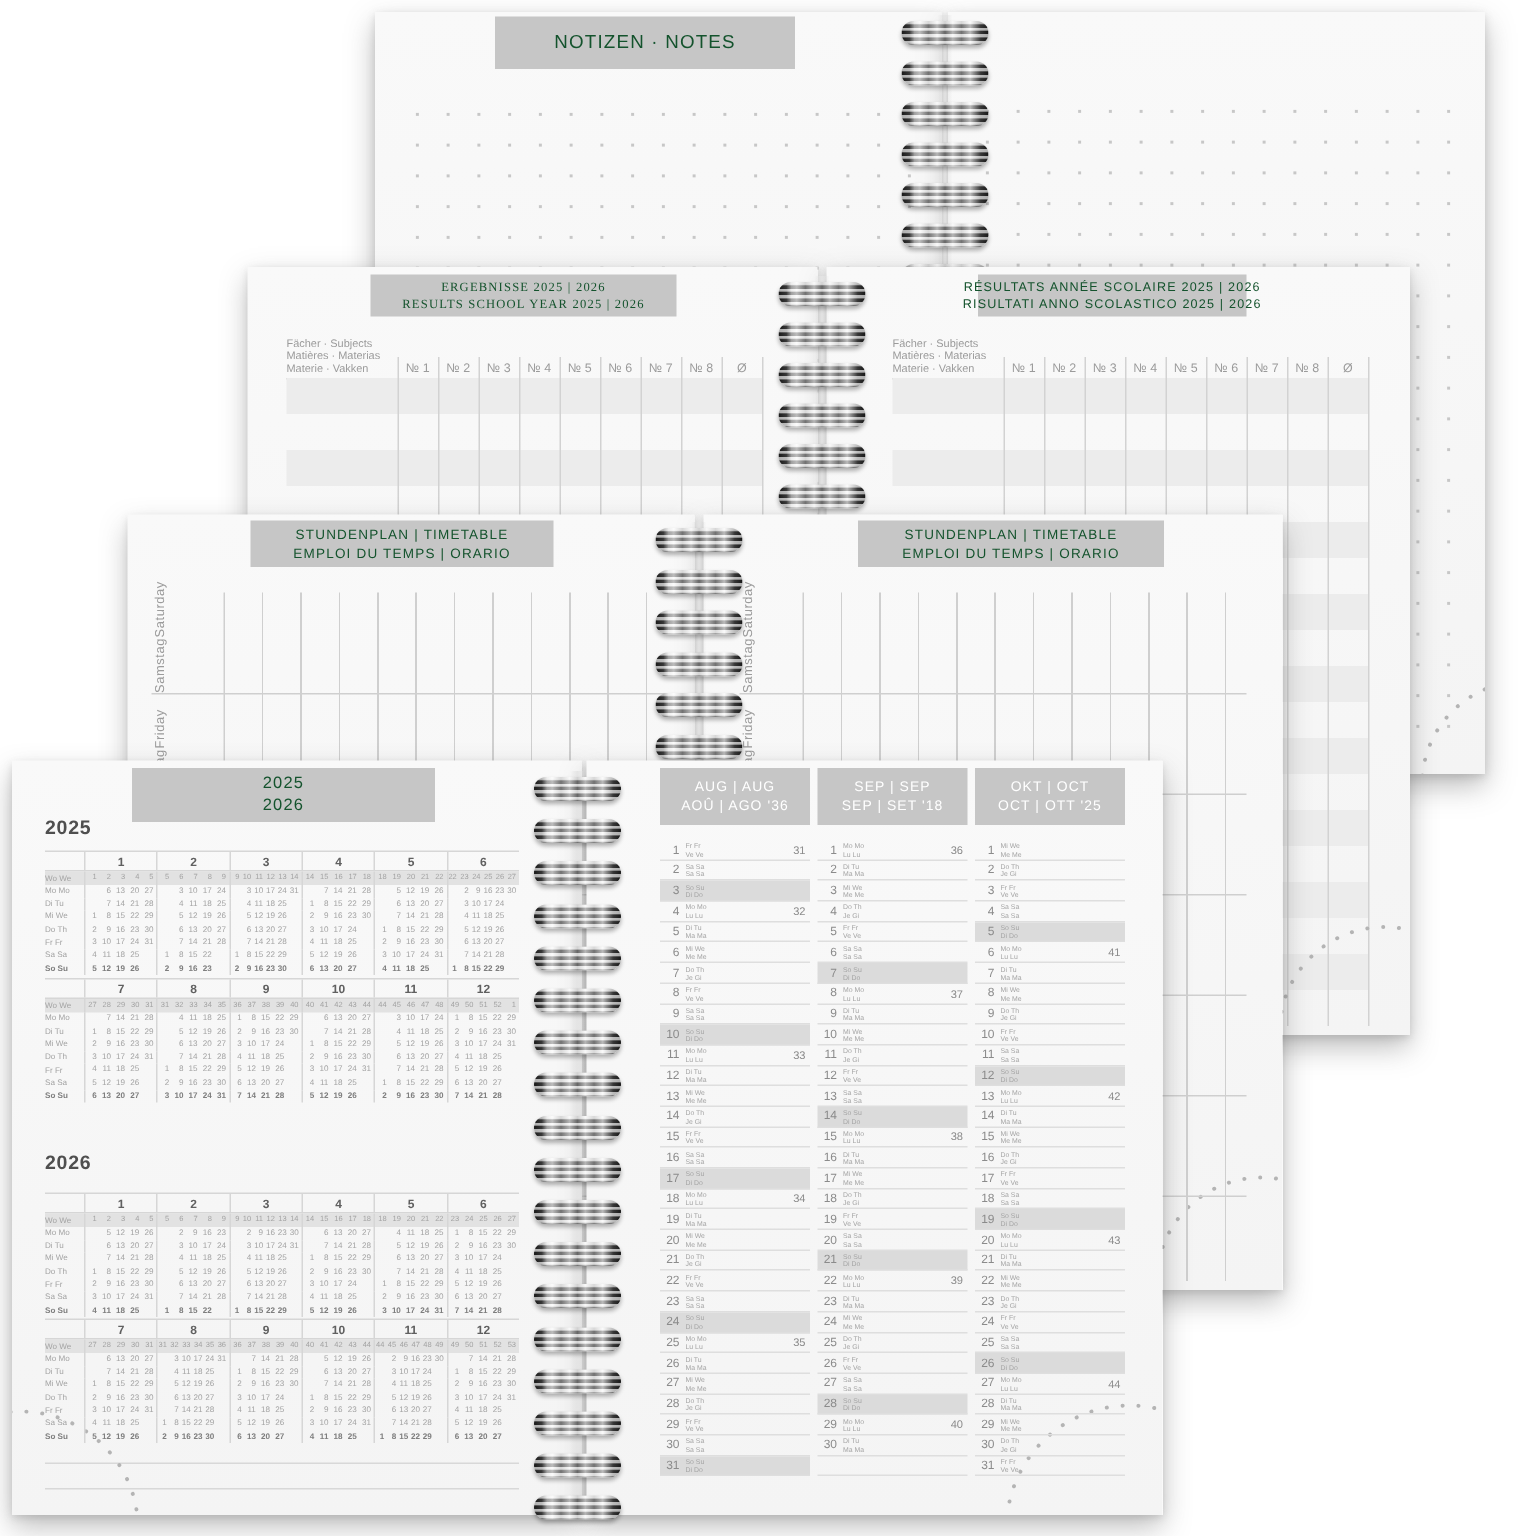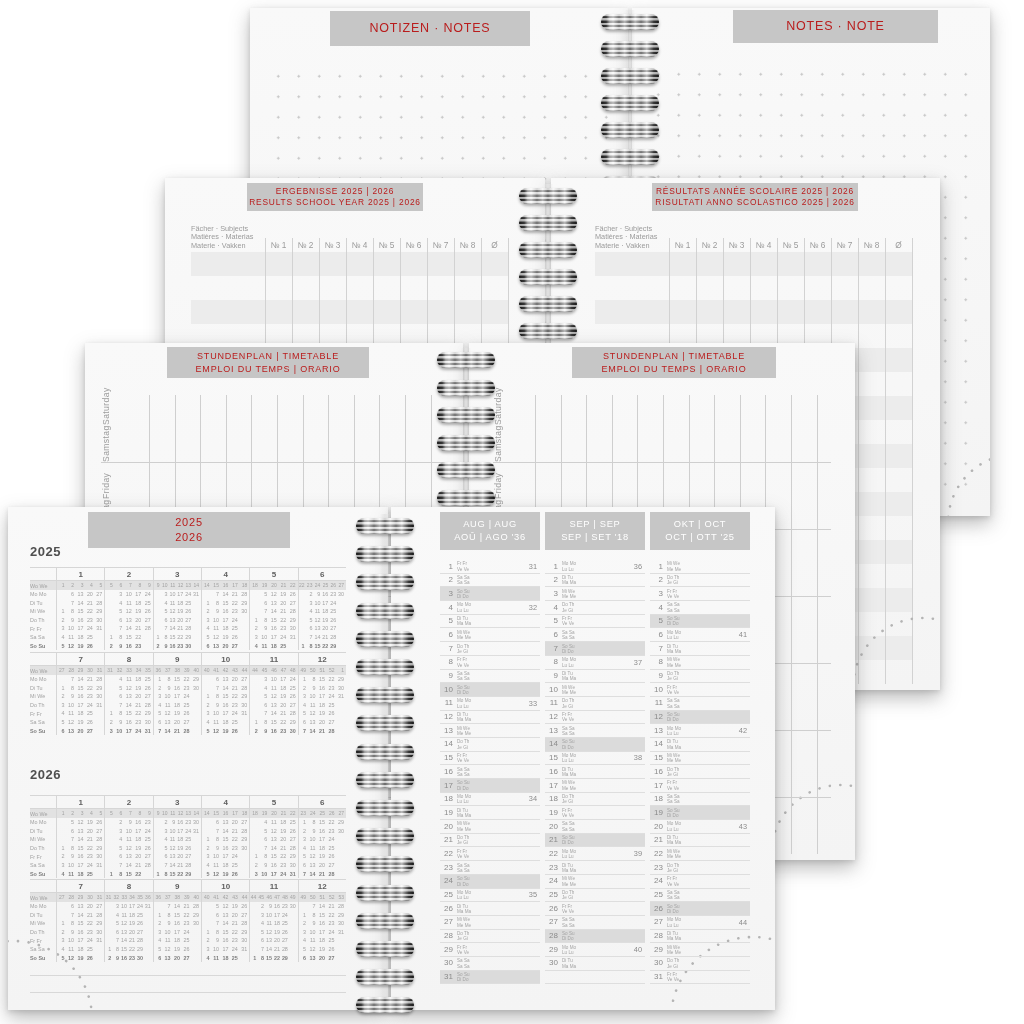--- a/index.html
+++ b/index.html
@@ -2,21 +2,21 @@
 <html><head>
 <meta charset="utf-8">
 <style>
   html,body{margin:0;padding:0;}
   body{width:1024px;height:1024px;overflow:hidden;background:#fff;font-family:"Liberation Sans",sans-serif;}
   .canvas{position:relative;width:1024px;height:1024px;background:#fff;}
   .spread{position:absolute;inset:0;}
   .z1{z-index:1}.z2{z-index:2}.z3{z-index:3}.z4{z-index:4}
   .page{position:absolute;background:linear-gradient(180deg,#f9f9f9 0%,#f4f4f4 100%);
         box-shadow:0 8px 18px rgba(90,90,90,.40),0 2px 5px rgba(120,120,120,.25);overflow:hidden;}
-  .banner{position:absolute;background:#c6c6c6;color:#b91c1c;display:flex;flex-direction:column;
+  .banner{position:absolute;background:#c6c6c6;color:#14532d;display:flex;flex-direction:column;
           align-items:center;justify-content:center;text-align:center;letter-spacing:.8px;}
   .banner .bl{line-height:1.35;white-space:nowrap;}
   .fs13{font-size:12.5px}.fs9{font-size:8.4px}.fs10{font-size:9px}.fs11{font-size:11px}
   .dotgrid{position:absolute;background-image:radial-gradient(circle,#c7c7c7 1.1px,rgba(0,0,0,0) 1.3px);
            background-size:20.5px 20.5px;}
   
   .spiral{position:absolute;width:58px;}
   .spine{position:absolute;top:-4px;bottom:0;left:24px;width:10px;
          background:linear-gradient(90deg,rgba(210,210,210,0),rgba(228,228,228,.95),rgba(210,210,210,0));}
   .coil{position:absolute;left:0;width:58px;height:16px;border-radius:8px;
@@ -73,23 +73,20 @@
 <div class="canvas">
 
   <div class="spread z1">
     <div class="page" style="left:250px;top:8px;width:378px;height:508px;">
       <div class="banner fs13" style="left:80px;top:3px;width:200px;height:35px;">
         <span class="bl">NOTIZEN · NOTES</span>
       </div>
       <div class="dotgrid" style="left:18px;top:58px;right:16px;bottom:12px;"></div>
     </div>
     <div class="page" style="left:632px;top:8px;width:358px;height:508px;">
-      <div class="banner fs13" style="left:101px;top:2px;width:205px;height:33px;">
-        <span class="bl">NOTES · NOTE</span>
-      </div>
       <div class="dotgrid" style="left:16px;top:56px;right:14px;bottom:14px;"></div>
       <svg class="deco" width="358" height="508">
         <circle cx="385" cy="515" r="69" fill="none" stroke="#b4b4b4" stroke-width="2.6" stroke-dasharray="0.1 10.5" stroke-linecap="round"></circle>
       </svg>
     </div>
     <div class="spiral" style="left:601px;top:14px;height:500px;">
       <div class="spine"></div>
     <div class="coil" style="top: 0px;"></div>
         <div class="coil" style="top: 27px;"></div>
         <div class="coil" style="top: 54px;"></div>
@@ -107,21 +104,21 @@
         <div class="coil" style="top: 378px;"></div>
         <div class="coil" style="top: 405px;"></div>
         <div class="coil" style="top: 432px;"></div>
         <div class="coil" style="top: 459px;"></div>
         <div class="coil" style="top: 486px;"></div>
       </div>
   </div>
 
   <div class="spread z2">
     <div class="page" style="left:165px;top:178px;width:380px;height:510px;">
-      <div class="banner fs9" style="left:82px;top:5px;width:176px;height:28px;">
+      <div class="banner fs9" style="left:82px;top:5px;width:204px;height:28px;font-family:Liberation Serif, serif;">
         <span class="bl">ERGEBNISSE 2025 | 2026</span>
         <span class="bl">RESULTS SCHOOL YEAR 2025 | 2026</span>
       </div>
       <div class="rtable" style="left:26px;top:46px;">
           <div class="rt-head">
             <div class="rt-label">
               <div>Fächer · Subjects</div>
               <div>Matières · Materias</div>
               <div>Materie · Vakken</div>
             </div>
@@ -162,21 +159,21 @@
             <div class="rt-colline"></div>
             <div class="rt-colline"></div>
             <div class="rt-colline"></div>
             <div class="rt-colline"></div>
             <div class="rt-colline"></div>
             <div class="rt-colline"></div>
           </div>
         </div>
     </div>
     <div class="page" style="left:551px;top:178px;width:389px;height:512px;">
-      <div class="banner fs9" style="left:101px;top:5px;width:206px;height:28px;">
+      <div class="banner fs9" style="left:101px;top:5px;width:179px;height:28px;">
         <span class="bl">RÉSULTATS ANNÉE SCOLAIRE 2025 | 2026</span>
         <span class="bl">RISULTATI ANNO SCOLASTICO 2025 | 2026</span>
       </div>
       <div class="rtable" style="left:44px;top:46px;">
           <div class="rt-head">
             <div class="rt-label">
               <div>Fächer · Subjects</div>
               <div>Matières · Materias</div>
               <div>Materie · Vakken</div>
             </div>

